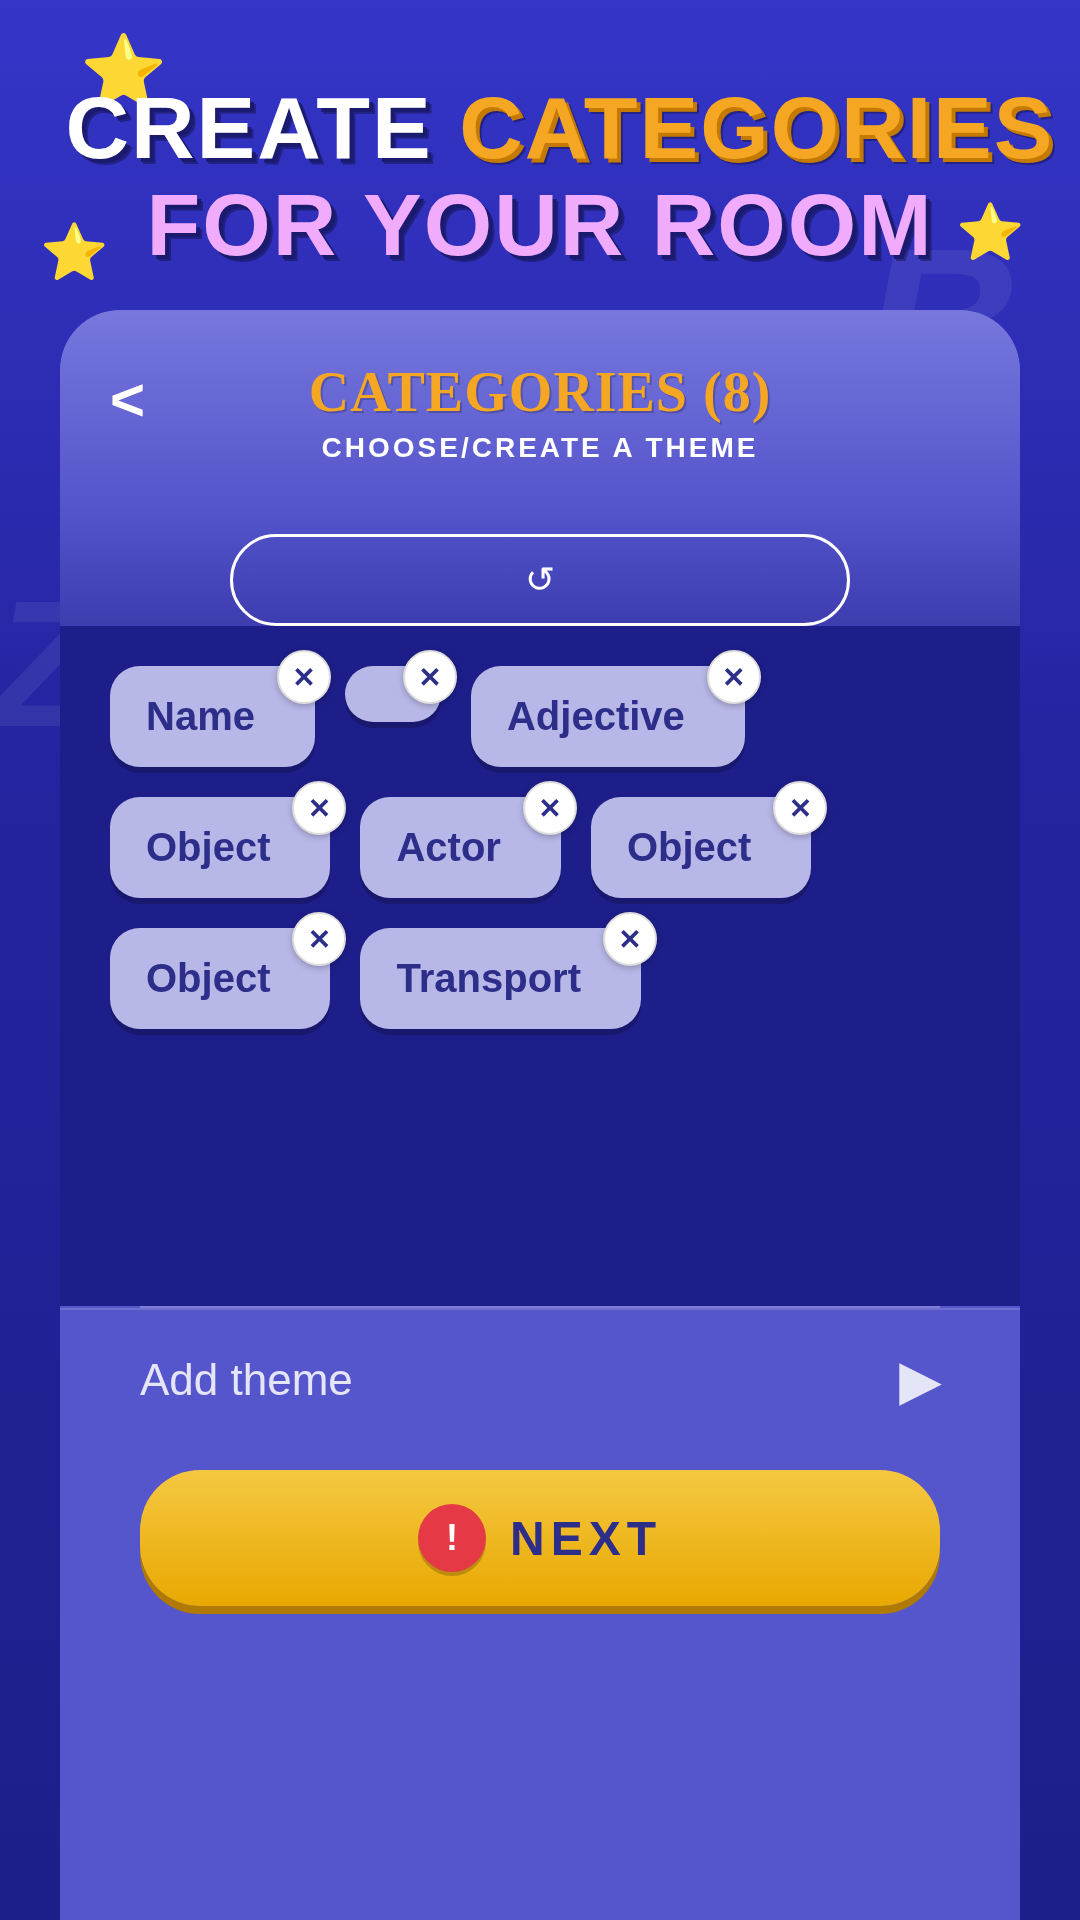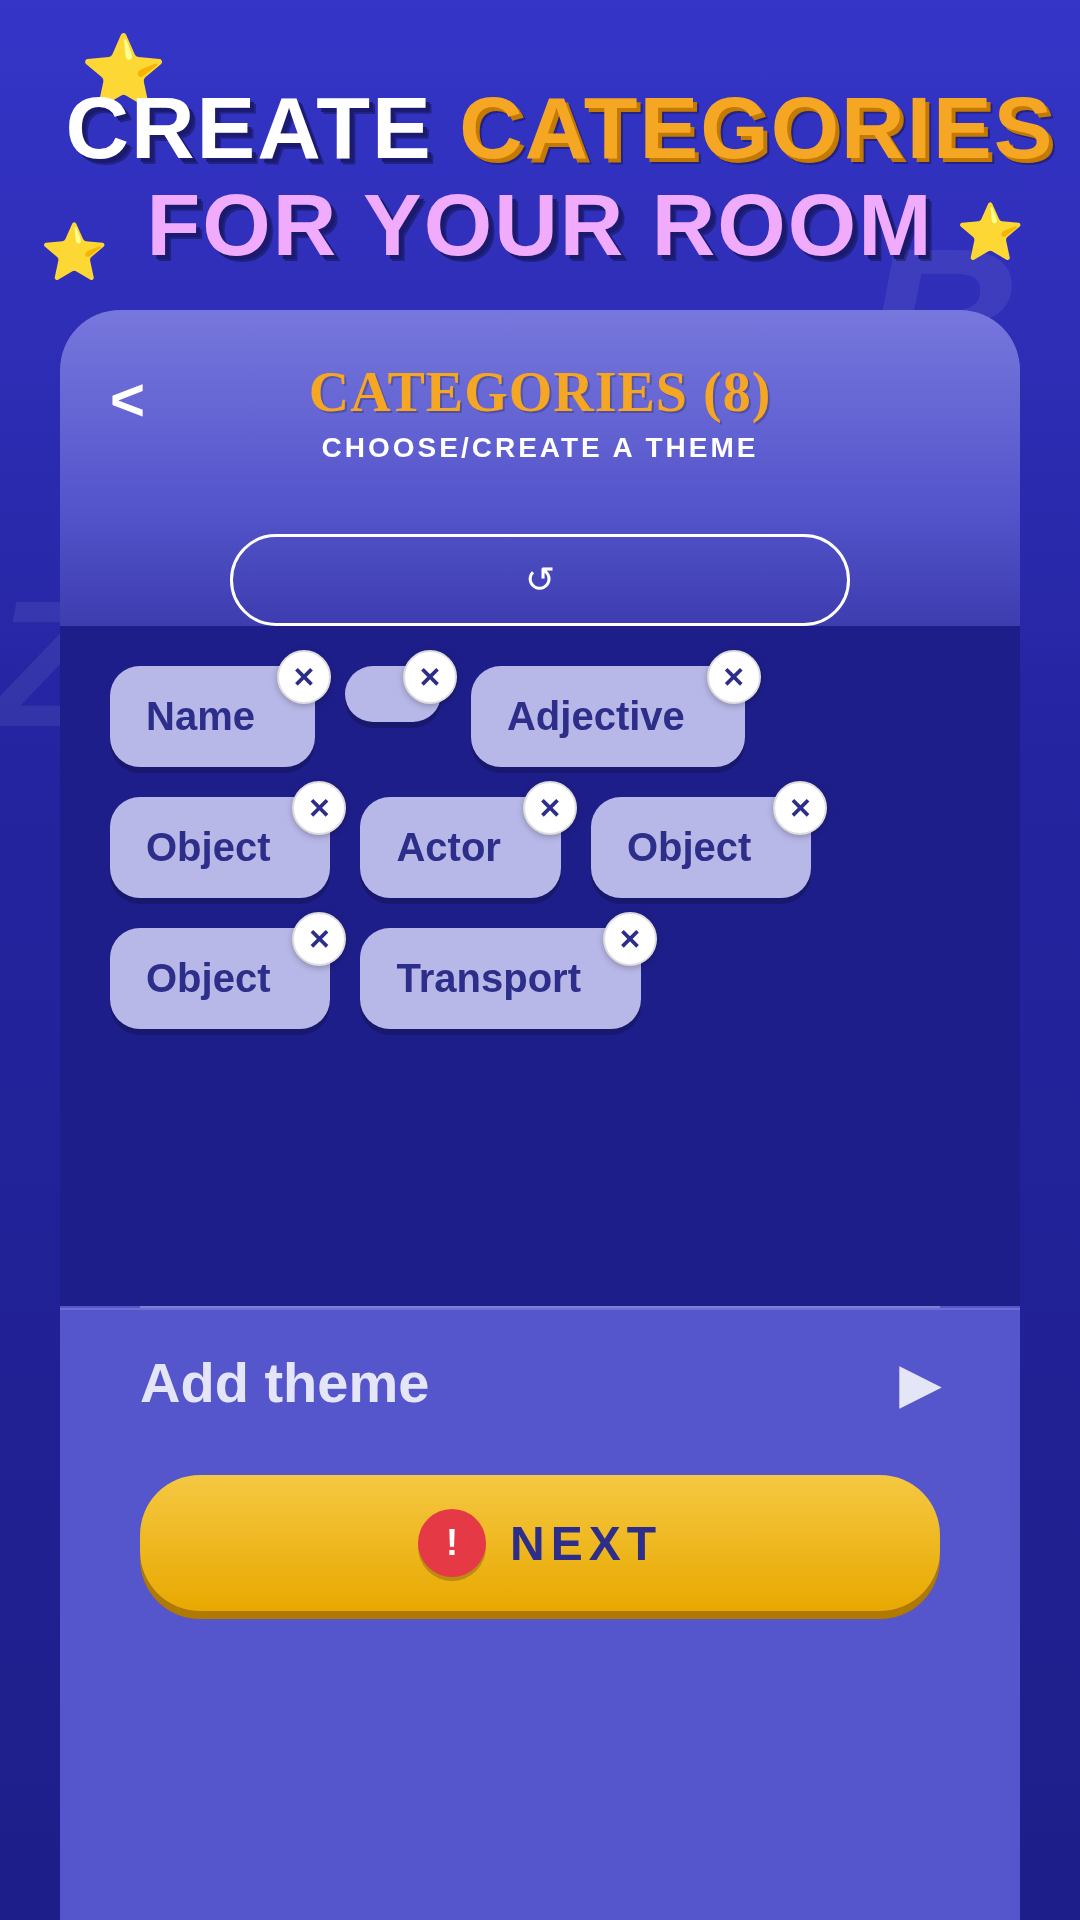--- a/index.html
+++ b/index.html
@@ -221,22 +221,22 @@
     .add-theme-section {
       background: #5555cc;
       padding: 40px 80px;
       display: flex;
       align-items: center;
       justify-content: space-between;
       border-top: 2px solid rgba(255,255,255,0.15);
     }
 
     .add-theme-label {
-      font-size: 56px;
-      font-weight: 700;
+      font-size: 44px;
+      font-weight: 400;
       color: rgba(255,255,255,0.85);
     }
 
     .add-theme-arrow {
       font-size: 52px;
       color: rgba(255,255,255,0.85);
       font-weight: 900;
     }
 
     .add-theme-divider {

